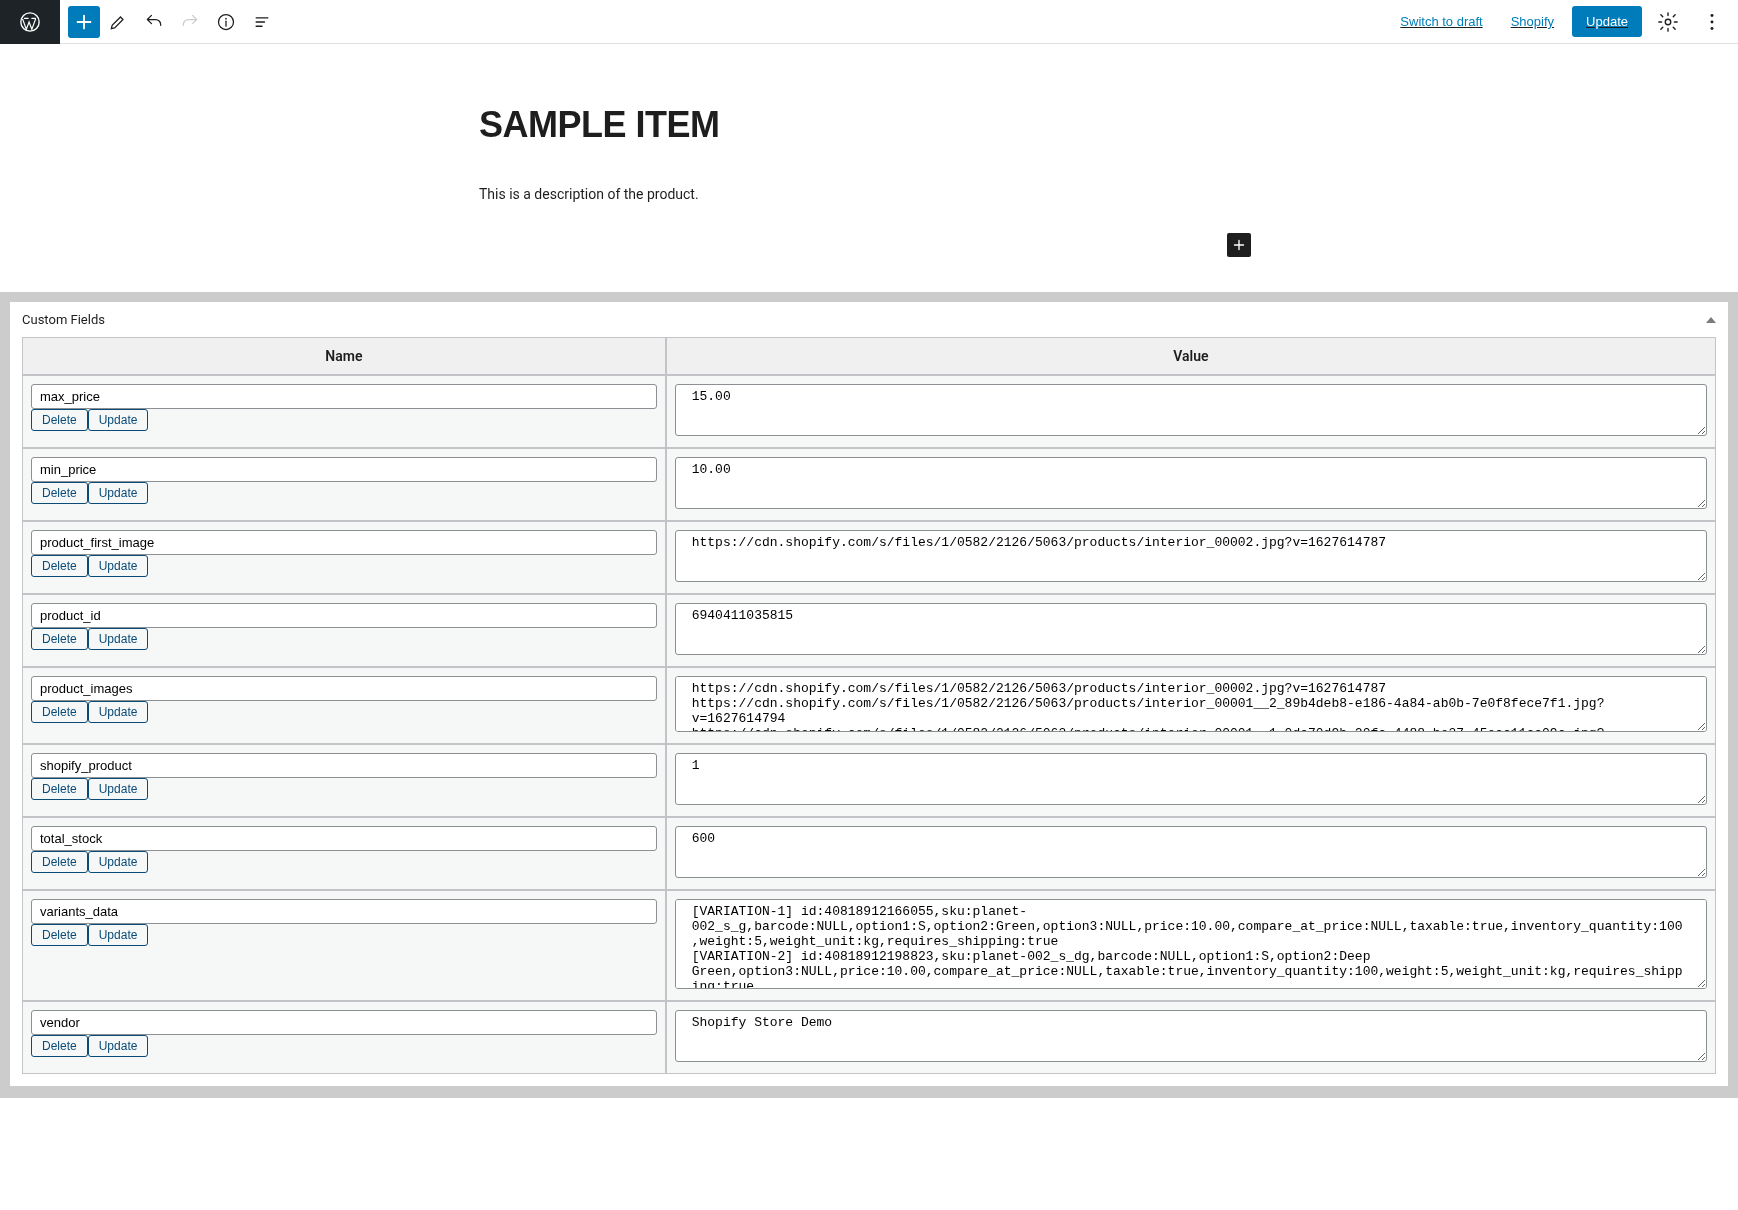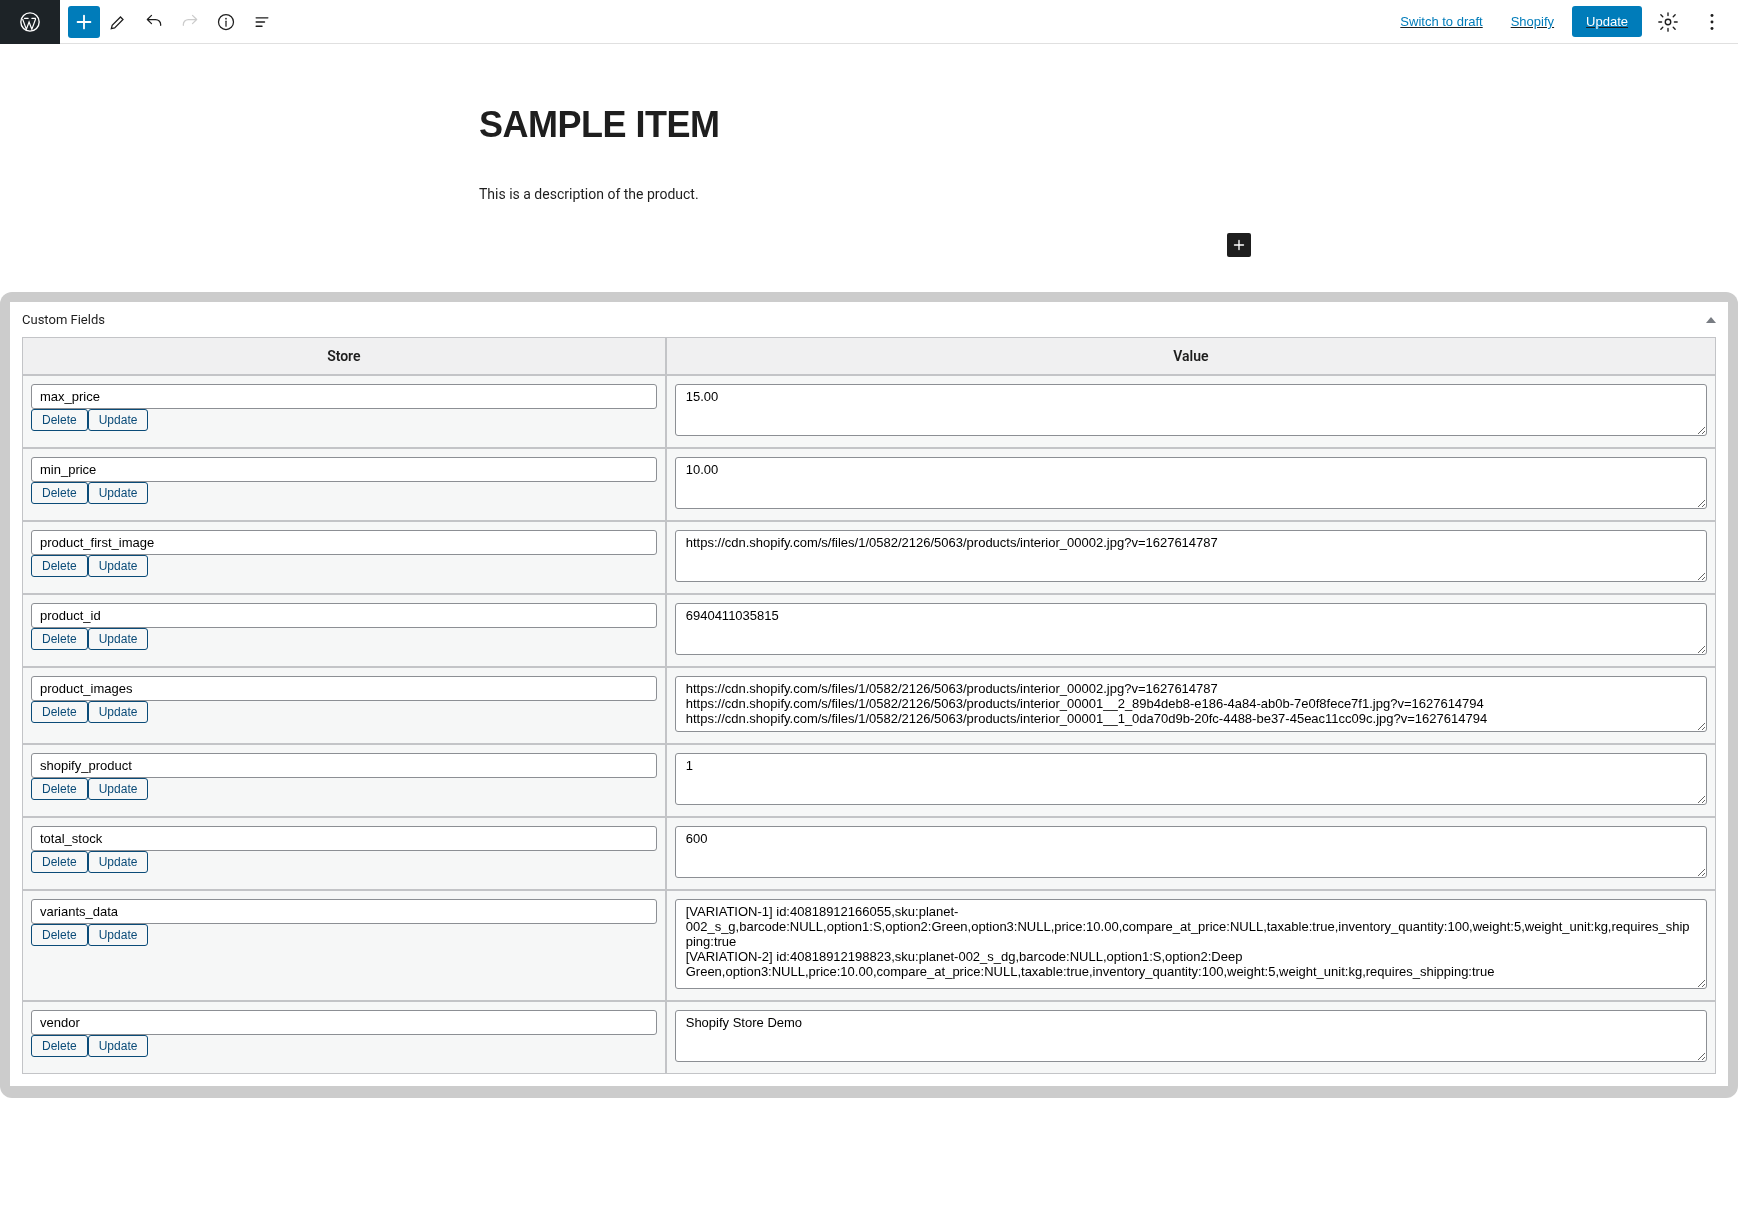--- a/index.html
+++ b/index.html
@@ -90,21 +90,20 @@
     border-radius: 2px;
     display: flex; align-items: center; justify-content: center;
     cursor: pointer;
   }
   .inline-add svg { width: 18px; height: 18px; fill: #fff; }
   
   .cf-wrap {
     background: #ccc;
     padding: 10px 10px 12px;
     margin-top: 40px;
-    border-radius: 12px;
   }
   .cf-panel { background: #fff; }
   .cf-header {
     display: flex; align-items: center; justify-content: space-between;
     padding: 10px 12px;
     font-size: 13px;
     cursor: pointer;
   }
   .cf-toggle {
     width: 0; height: 0;
@@ -145,22 +144,22 @@
     color: #0a4b78;
     font-size: 12px;
     padding: 3px 10px;
     border-radius: 3px;
     cursor: pointer;
   }
   .cf-value-ta {
     width: 100%;
     border: 1px solid #8c8f94;
     border-radius: 3px;
-    padding: 4px 10px;
-    font-family: Liberation Sans, sans-serif;
+    padding: 4px 16px;
+    font-family: Liberation Mono, monospace;
     font-size: 13px;
     background: #fff;
     resize: both;
     overflow: auto;
   }
   .cf-value-ta.h1 { height: 52px; }
   .cf-value-ta.h2 { height: 56px; }
   .cf-value-ta.h3 { height: 90px; overflow-y: scroll; }
 </style>
 </head>
@@ -240,21 +239,21 @@
 <div class="cf-wrap">
   <div class="cf-panel">
     <div class="cf-header">
       <span>Custom Fields</span>
       <span class="cf-toggle"></span>
     </div>
     <div class="cf-body">
       <table class="cf-table" cellspacing="0">
         <thead>
           <tr>
-            <th>Store</th>
+            <th>Name</th>
             <th>Value</th>
           </tr>
         </thead>
         <tbody id="cf-rows">
             <tr>
               <td class="name-cell"><input class="cf-name-input" value="max_price" style=""><div class="row-actions">
                   <button class="row-btn">Delete</button>
                   <button class="row-btn">Update</button>
                 </div></td>
               <td><textarea class="cf-value-ta h1" style="">15.00</textarea></td>

